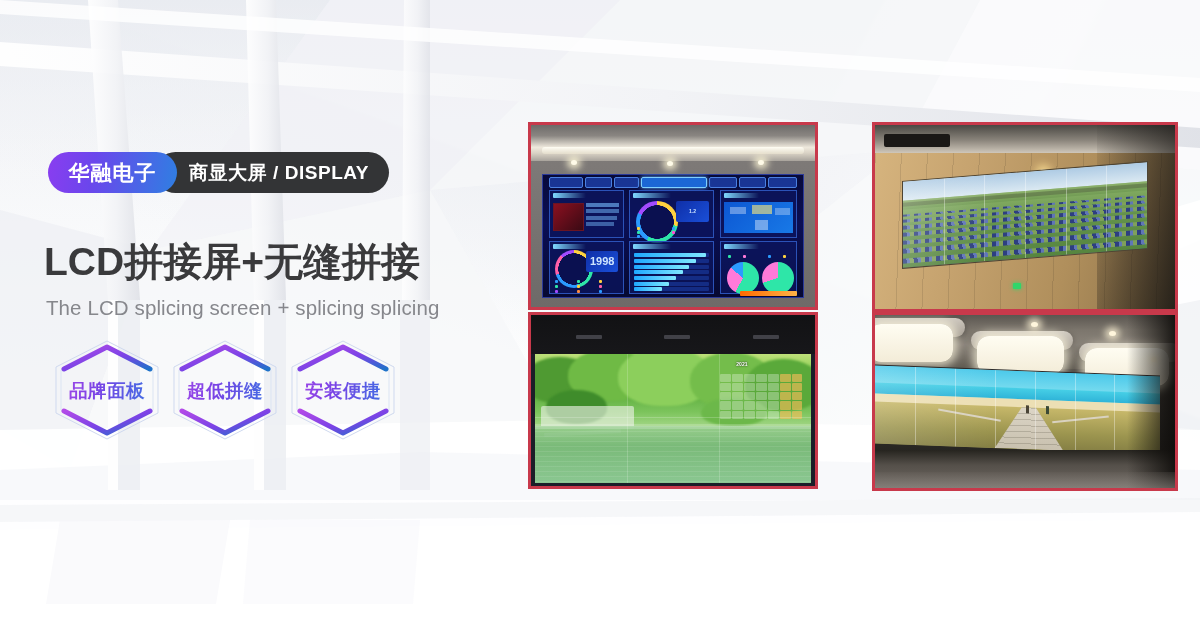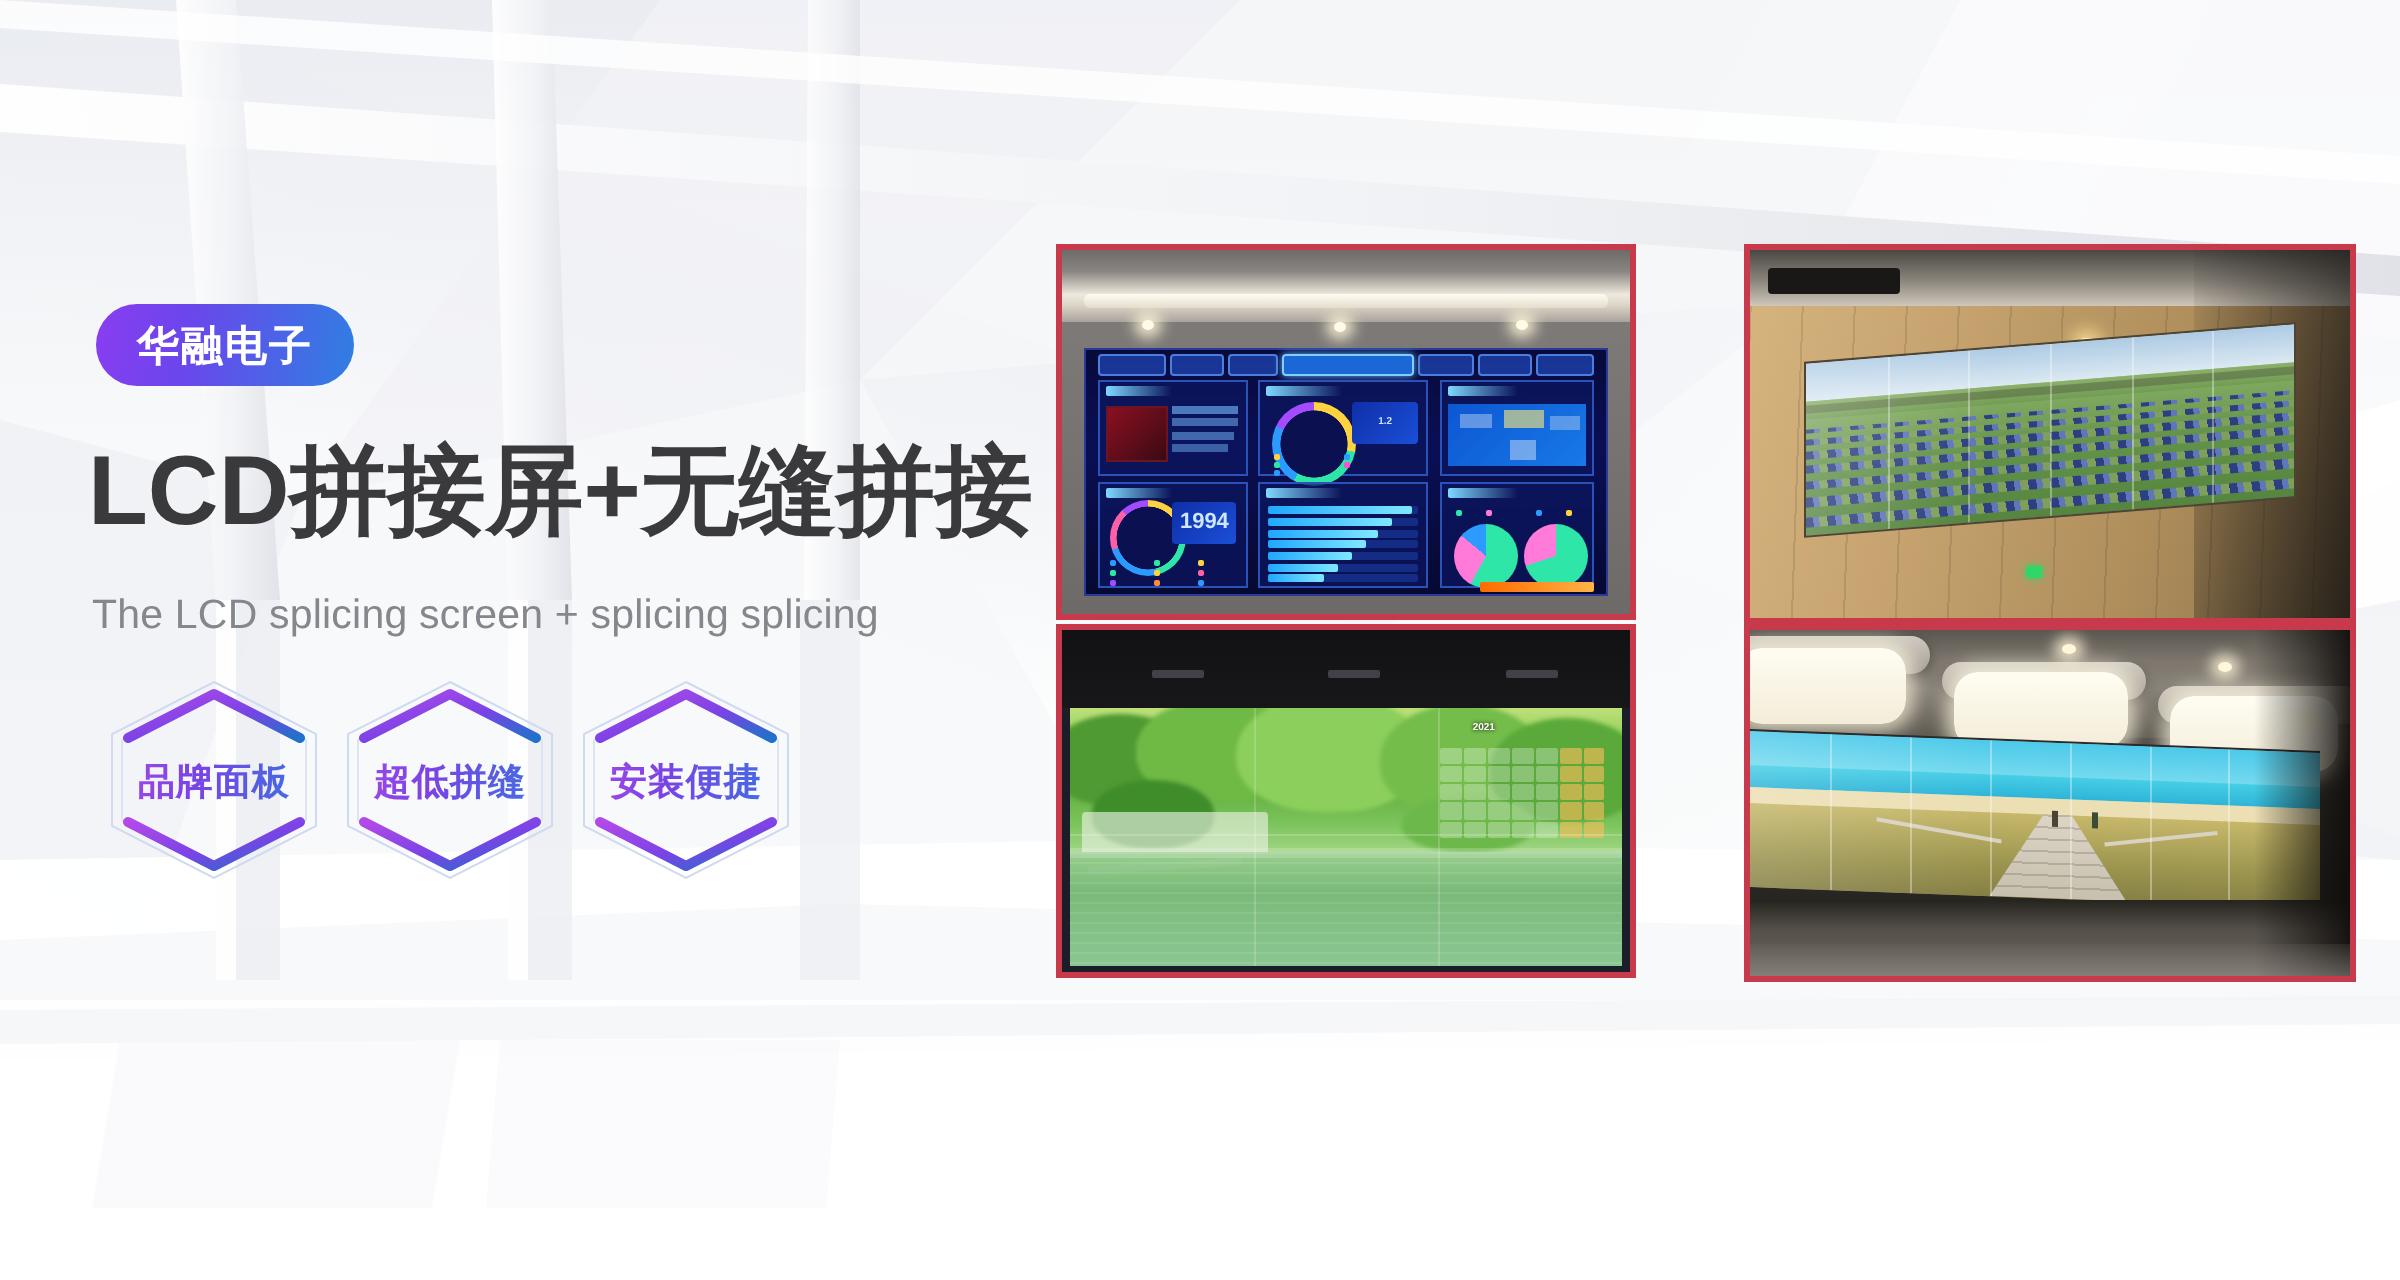--- a/index.html
+++ b/index.html
@@ -36,22 +36,22 @@
   .pill-sub{
     display:flex;align-items:center;
     margin-left:-22px;padding:0 20px 0 34px;
     background:#333436;border-radius:21px;
     color:#fff;font-size:19px;font-weight:bold;letter-spacing:.5px;
     position:relative;z-index:1;
   }
   .pill-sub .slash{margin:0 6px;font-weight:bold;}
 
   .title{
-    position:absolute;left:44px;top:222px;
-    font-size:49px;font-weight:bold;color:#3a3a3c;
+    position:absolute;left:44px;top:242px;
+    font-size:39px;font-weight:bold;color:#3a3a3c;
     letter-spacing:0px;white-space:nowrap;line-height:1;
   }
   .subtitle{
     position:absolute;left:46px;top:296px;
     font-size:20.5px;color:#86878c;letter-spacing:.1px;white-space:nowrap;
   }
 
   
   .features{position:absolute;left:48px;top:337px;width:470px;height:106px;}
   .hex{position:absolute;width:118px;height:106px;}
@@ -221,20 +221,25 @@
       <polygon points="60,520 230,520 210,640 40,640" fill="#f5f6f9" opacity=".5"></polygon>
       <polygon points="250,520 420,520 410,640 240,640" fill="#f5f6f9" opacity=".4"></polygon>
       <polygon points="1030,250 1200,200 1200,300 1100,320" fill="#ffffff" opacity=".9"></polygon>
     </svg>
   </div>
 
   <div class="left">
 
     <div class="pill">
       <div class="pill-brand">华融电子</div>
+      <div class="pill-sub">
+        <span>商显大屏</span>
+        <span class="slash">/</span>
+        <span>DISPLAY</span>
+      </div>
     </div>
 
     <div class="title">LCD拼接屏+无缝拼接</div>
     <div class="subtitle">The LCD splicing screen + splicing splicing</div>
 
     <div class="features">
 
       <div class="hex">
         <svg width="118" height="106" viewBox="0 0 118 106">
           <polygon points="59,4 110,30 110,76 59,102 8,76 8,30" fill="none" stroke="#cfd9ef" stroke-width="1"></polygon>
@@ -330,21 +335,21 @@
             <div style="position:absolute;left:72%;top:36%;width:20%;height:16%;background:rgba(255,255,255,.3)"></div>
             <div style="position:absolute;left:45%;top:62%;width:18%;height:22%;background:rgba(255,255,255,.4)"></div>
           </div>
 
           <div class="dcell" style="left:2%;top:54%;width:29%;height:44%">
             <div class="cap"></div>
             <div class="donut" style="left:8%;top:16%;width:38px;height:38px;
               background:conic-gradient(#ffd23f 0 22%,#2ee6a8 22% 46%,#2b9bff 46% 70%,#ff5fa8 70% 88%,#a24bff 88% 100%);"></div>
             <div class="donut" style="left:8%;top:16%;width:38px;height:38px;
               background:radial-gradient(circle,#0a1050 0 58%,rgba(0,0,0,0) 59%);"></div>
-            <div class="kpi" style="left:50%;top:18%;width:44%;height:40%;font-size:11px">1994</div>
+            <div class="kpi" style="left:50%;top:18%;width:44%;height:40%;font-size:11px">1998</div>
             <div class="legdot" style="left:8%;top:74%;background:#2b9bff"></div>
             <div class="legdot" style="left:38%;top:74%;background:#2ee6a8"></div>
             <div class="legdot" style="left:68%;top:74%;background:#ffd23f"></div>
             <div class="legdot" style="left:8%;top:84%;background:#2ee6a8"></div>
             <div class="legdot" style="left:38%;top:84%;background:#ffd23f"></div>
             <div class="legdot" style="left:68%;top:84%;background:#ff5fa8"></div>
             <div class="legdot" style="left:8%;top:93%;background:#a24bff"></div>
             <div class="legdot" style="left:38%;top:93%;background:#ff8a3f"></div>
             <div class="legdot" style="left:68%;top:93%;background:#2b9bff"></div>
           </div>

